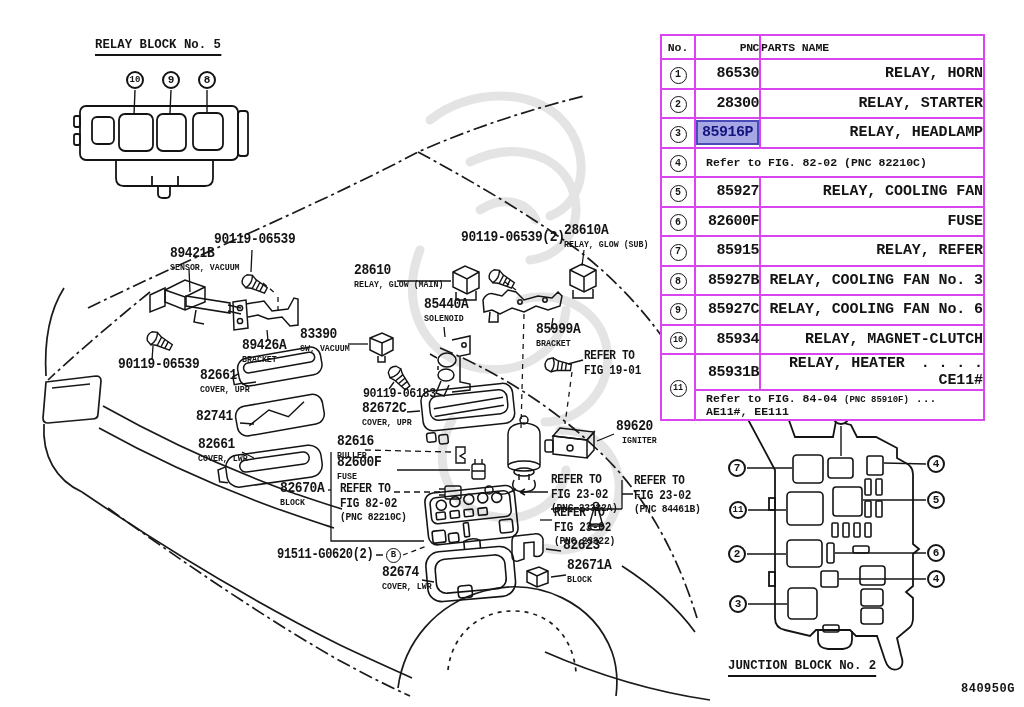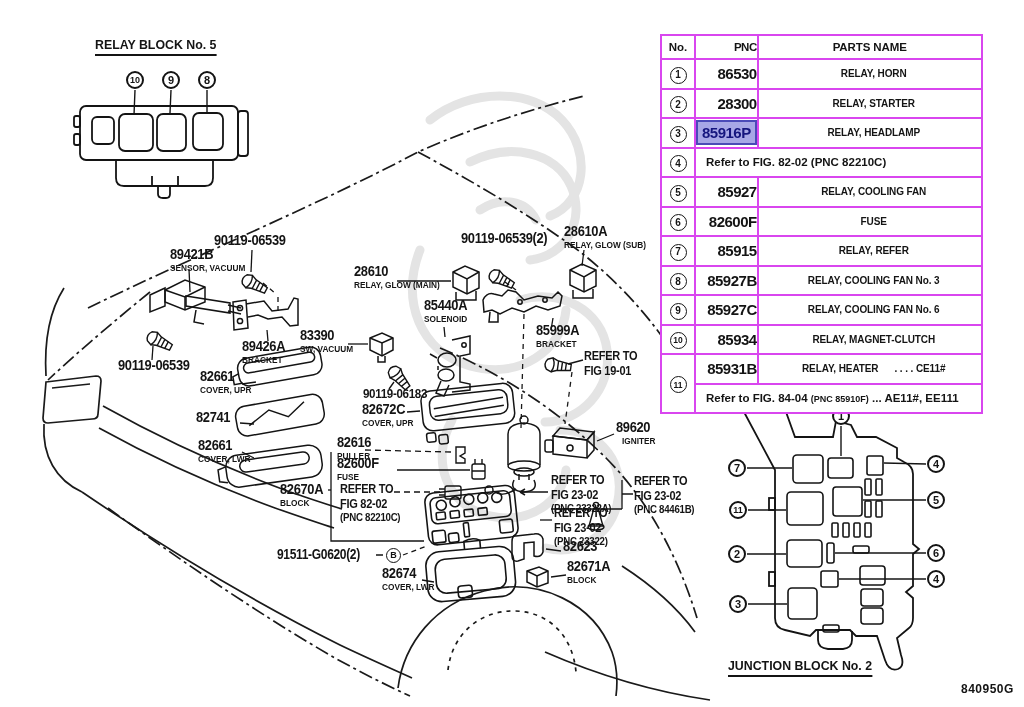--- a/index.html
+++ b/index.html
@@ -1,17 +1,17 @@
 <!DOCTYPE html>
 <html><head>
 <meta charset="utf-8">
 <style>
   html,body{margin:0;padding:0;background:#fff;}
   .canvas{position:relative;width:1024px;height:707px;background:#ffffff;overflow:hidden;
-          font-family:Liberation Sans, sans-serif;color:#141414;border-radius:11px;}
+          font-family:Liberation Mono, monospace;color:#141414;border-radius:11px;}
   svg{position:absolute;left:0;top:0;}
   .lbl{position:absolute;display:flex;flex-direction:column;gap:3px;white-space:nowrap;}
   .pn{font-weight:bold;font-size:15px;line-height:1;letter-spacing:-0.4px;
       transform:scaleX(.86);transform-origin:left top;}
   .sub{font-weight:bold;font-size:9px;line-height:1;letter-spacing:0;
       transform:scaleX(.92);transform-origin:left top;}
   .refer .rl{font-weight:bold;font-size:12.5px;line-height:1;letter-spacing:-0.3px;
       transform:scaleX(.88);transform-origin:left top;}
   .refer{gap:2px;}
   .rl-small{font-size:11px !important;}
@@ -26,22 +26,22 @@
   .co.sm{width:15px;height:15px;font-size:9px;border-width:1.6px;}
   
   .parts-table{position:absolute;left:660px;top:34px;border-collapse:collapse;
       table-layout:fixed;background:#fff;}
   .parts-table td,.parts-table th{border:2px solid #d946ef;padding:0;overflow:hidden;}
   .parts-table th{height:22px;font-weight:bold;font-size:11.5px;}
   .parts-table td{height:27.5px;}
   .cell-no{width:32px;text-align:center;}
   .cell-pnc{width:51px;text-align:right;font-weight:bold;font-size:15px;
       letter-spacing:-0.5px;}
-  .cell-name{width:214px;text-align:center;padding-left:8px !important;
-      font-weight:bold;font-size:10px;letter-spacing:-0.1px;}
+  .cell-name{width:214px;text-align:right;padding-left:8px !important;
+      font-weight:bold;font-size:15px;letter-spacing:-0.1px;}
   .cell-refer{font-weight:bold;font-size:11.5px;padding-left:10px !important;}
   .pnc-hl{display:inline-block;padding:2px 4px;}
   .tbl-co{display:inline-flex;width:17px;height:17px;border:1.8px solid #141414;
       border-radius:50%;align-items:center;justify-content:center;
       font-weight:bold;font-size:10px;line-height:1;box-sizing:border-box;}
   .tbl-co.two{font-size:8.5px;}
   .name-dots{margin-left:16px;}
   .refer-small{font-size:9px;}
 </style>
 </head>
@@ -461,21 +461,21 @@
   <div class="lbl" style="left:616px;top:419px">
     <span class="pn">89620</span>
     <span class="sub" style="margin-left:6px">IGNITER</span>
     </div>
 
   <table class="parts-table">
     <tbody>
         <tr>
       <th class="cell-no">No.</th>
       <th class="cell-pnc">PNC</th>
-      <th class="cell-name" style="text-align:center;padding-left:0 !important">PARTS NAME</th>
+      <th class="cell-name" style="text-align:left;padding-left:0 !important">PARTS NAME</th>
     </tr>
     <tr>
       <td class="cell-no"><span class="tbl-co">1</span></td>
       <td class="cell-pnc">86530</td>
       <td class="cell-name">RELAY, HORN</td>
     </tr>
     <tr>
       <td class="cell-no"><span class="tbl-co">2</span></td>
       <td class="cell-pnc">28300</td>
       <td class="cell-name">RELAY, STARTER</td>

